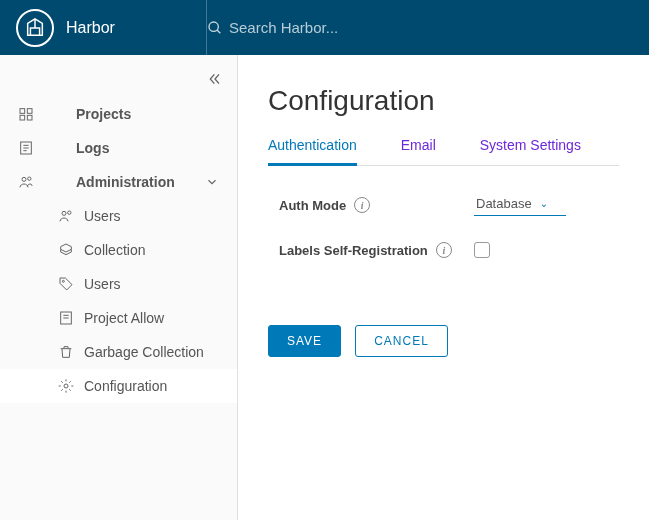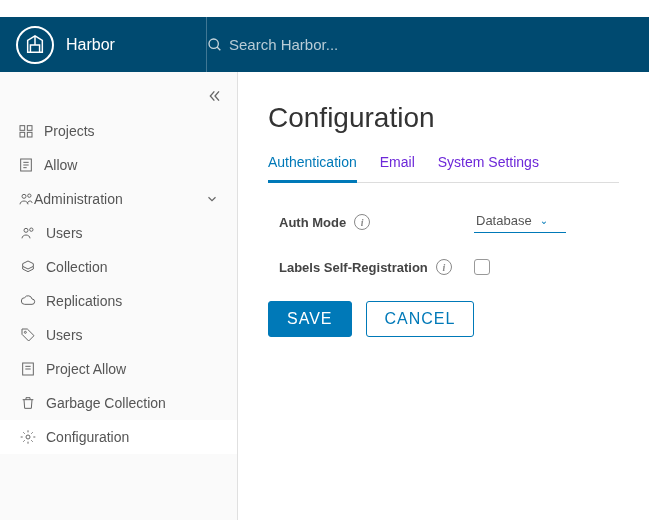--- a/index.html
+++ b/index.html
@@ -12,21 +12,20 @@
     height: 520px;
     overflow: hidden;
   }
   .header {
     height: 55px;
     background: #004a70;
     display: flex;
     align-items: center;
     padding: 0 16px;
     color: #fff;
-    margin-top: 17px;
   }
   .logo-wrap {
     display: flex;
     align-items: center;
     gap: 12px;
     width: 190px;
   }
   .logo-circle {
     width: 38px; height: 38px;
     border: 2px solid #fff;
@@ -70,44 +69,44 @@
   .nav-item, .nav-sub-item {
     display: flex;
     align-items: center;
     gap: 10px;
     padding: 9px 18px;
     color: #555;
     cursor: pointer;
     font-size: 14px;
   }
   .nav-item.expandable { justify-content: space-between; }
-  .nav-item-left { display:flex; align-items:flex-start; }
-  .nav-sub-item { padding-left: 20px; }
+  .nav-item-left { display:flex; align-items:flex-start; gap:10px; }
+  .nav-sub-item { padding-left: 58px; }
   .nav-sub-item.active {
     background: #fff;
   }
   .nav-icon { width: 16px; height: 16px; display: inline-flex; align-items:center; justify-content:center; }
   .nav-icon svg { width: 16px; height: 16px; stroke: #666; fill: none; stroke-width: 1.5; }
   .nav-label { color: #555; }
-  .nav-item .nav-label { font-weight: 400; color: #565656;}
+  .nav-item .nav-label { font-weight: 700; color: #565656; margin-left: 32px;}
   .chev { width: 14px; height: 14px; stroke: #666; }
 
   .main {
     flex: 1;
     padding: 30px 30px;
   }
   .page-title {
     font-size: 28px;
     font-weight: 300;
     color: #333;
     margin-bottom: 14px;
   }
   .tabs {
     display: flex;
-    gap: 23px;
+    gap: 44px;
     border-bottom: 1px solid #ddd;
     margin-bottom: 28px;
   }
   .tab {
     padding: 6px 0 10px;
     color: #6d28d9;
     cursor: pointer;
     font-size: 14px;
   }
   .tab.active {
@@ -150,25 +149,26 @@
   }
   .select .caret { color: #0079b8; font-size: 10px; }
   .checkbox {
     width: 16px; height: 16px; border: 1px solid #999; border-radius: 3px;
     background: #fff; cursor: pointer;
   }
 
   .buttons { display: flex; gap: 14px; margin-top: 6px; }
   .btn {
     padding: 8px 18px;
-    font-size: 16px;
+    font-size: 12px;
     letter-spacing: 1px;
     border-radius: 3px;
     cursor: pointer;
     border: 1px solid #0079b8;
+    margin-top: 41px;
   }
   .btn-primary { background: #0079b8; color: #fff; }
   .btn-outline { background: #fff; color: #0079b8; }
 </style>
 </head>
 <body>
 
 <div class="header">
   <div class="logo-wrap">
     <span class="logo-circle">
@@ -212,21 +212,21 @@
 
     <div class="nav-item">
       <span class="nav-icon">
         <svg viewBox="0 0 24 24">
             <rect x="4" y="3" width="16" height="18"></rect>
             <line x1="8" y1="8" x2="16" y2="8"></line>
             <line x1="8" y1="12" x2="16" y2="12"></line>
             <line x1="8" y1="16" x2="13" y2="16"></line>
           </svg>
       </span>
-      <span class="nav-label">Allow</span>
+      <span class="nav-label">Logs</span>
     </div>
 
     <div class="nav-item expandable">
       <span class="nav-item-left">
         <span class="nav-icon">
           <svg viewBox="0 0 24 24">
               <circle cx="9" cy="8" r="3"></circle>
               <path d="M3 20c0-3 3-5 6-5s6 2 6 5"></path>
               <circle cx="17" cy="7" r="2.5"></circle>
               <path d="M14 19c0-2 2-4 4-4s3 1 3 3"></path>
@@ -250,28 +250,20 @@
       <span class="nav-label">Users</span>
     </div>
     <div class="nav-sub-item">
       <span class="nav-icon">
           <svg viewBox="0 0 24 24">
             <path d="M12 3l8 4v4l-8 4-8-4V7z"></path>
             <path d="M4 11v4l8 4 8-4v-4"></path>
           </svg>
         </span>
       <span class="nav-label">Collection</span>
-    </div>
-    <div class="nav-sub-item">
-      <span class="nav-icon">
-          <svg viewBox="0 0 24 24">
-            <path d="M7 17a5 5 0 010-10 6 6 0 0111 2 4 4 0 010 8H7z"></path>
-          </svg>
-        </span>
-      <span class="nav-label">Replications</span>
     </div>
     <div class="nav-sub-item">
       <span class="nav-icon">
           <svg viewBox="0 0 24 24">
             <path d="M3 3h8l10 10-8 8L3 11z"></path>
             <circle cx="8" cy="8" r="1.5"></circle>
           </svg>
         </span>
       <span class="nav-label">Users</span>
     </div>

